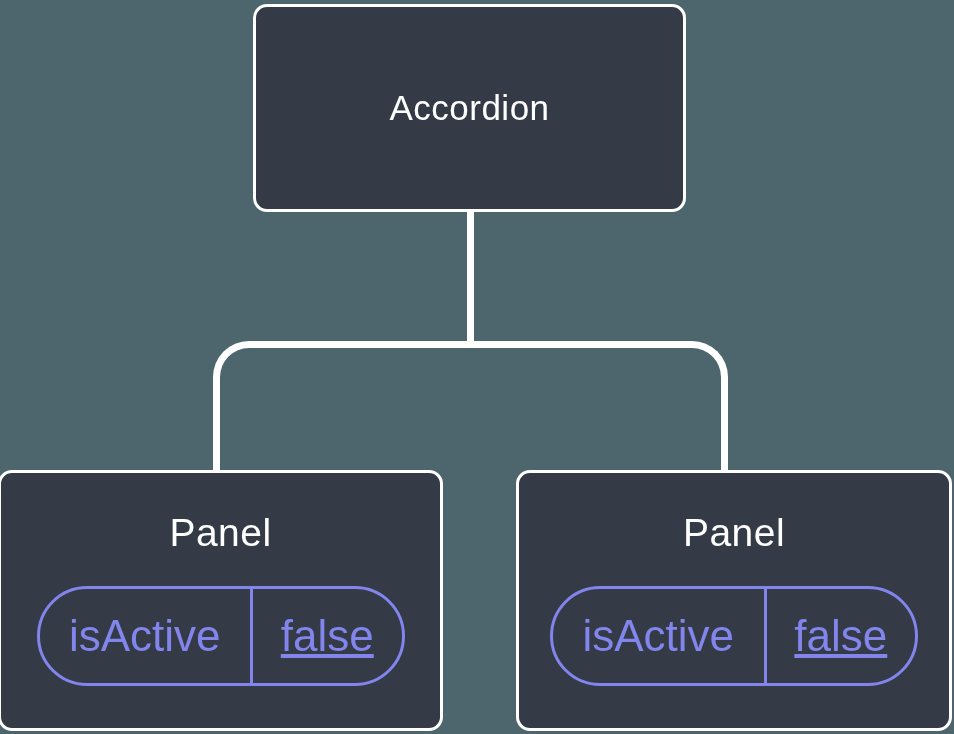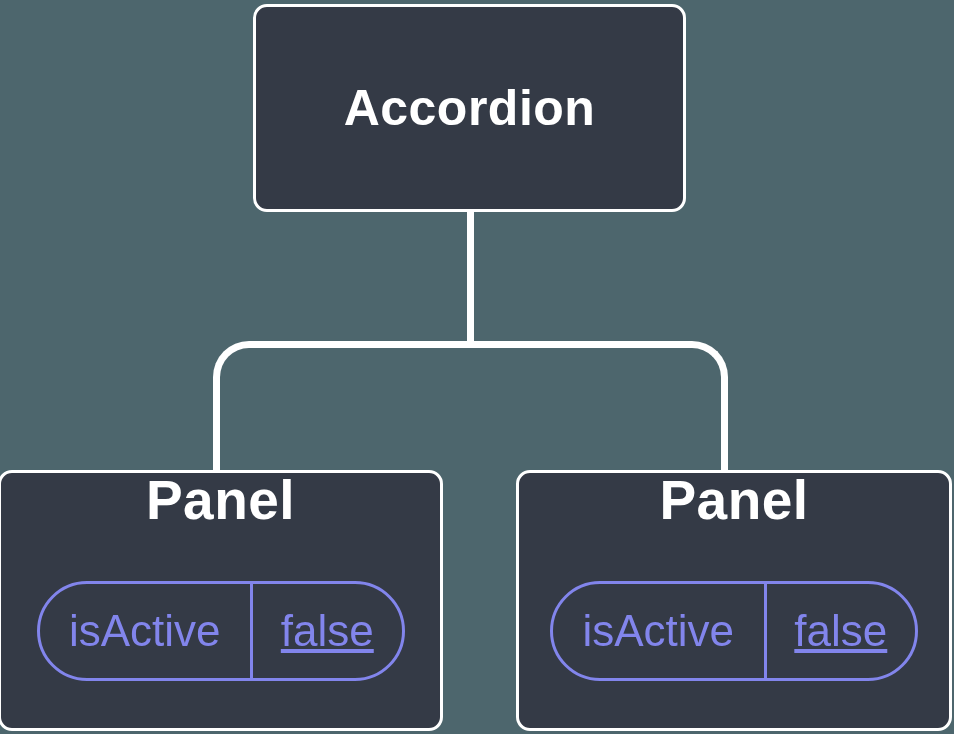--- a/index.html
+++ b/index.html
@@ -28,22 +28,22 @@
     border: 3px solid var(--node-border);
     border-radius: 14px;
   }
   .node-root {
     left: 253px; top: 4px;
     width: 433px; height: 208px;
     display: flex; align-items: center; justify-content: center;
   }
   .node-root .node-label {
     color: var(--node-text);
-    font-size: 50px;
-    font-weight: 700;
+    font-size: 35px;
+    font-weight: 400;
     letter-spacing: 0.5px;
   }
   .connector-stem {
     position: absolute;
     left: 467px; top: 210px;
     width: 7px; height: 138px;
     background: var(--connector);
   }
   .connector-bracket {
     position: absolute;
@@ -57,28 +57,29 @@
   .node-panel {
     top: 470px;
     height: 261px;
     display: flex;
     flex-direction: column;
     align-items: center;
   }
   .node-panel-left  { left: -2px;  width: 445px; }
   .node-panel-right { left: 516px; width: 436px; }
   .node-panel .node-label {
+    margin-top: 40px;
     color: var(--node-text);
-    font-size: 55px;
-    font-weight: 700;
+    font-size: 39px;
+    font-weight: 400;
     line-height: 1.0;
     letter-spacing: 0.5px;
   }
   .state-pill {
-    margin-top: 53px;
+    margin-top: 34px;
     width: 368px; height: 100px;
     border: 3px solid var(--state-accent);
     border-radius: 50px;
     display: flex;
     overflow: hidden;
     justify-content: space-between;
   }
   .state-cell {
     display: flex; align-items: center; justify-content: center;
     color: var(--state-accent);

